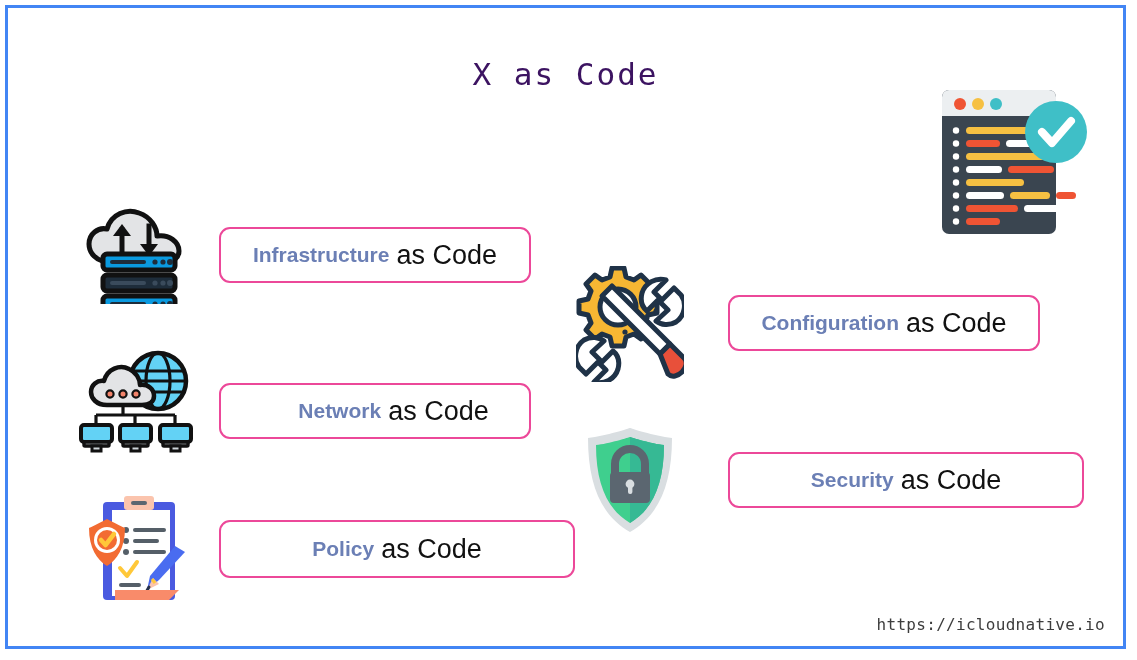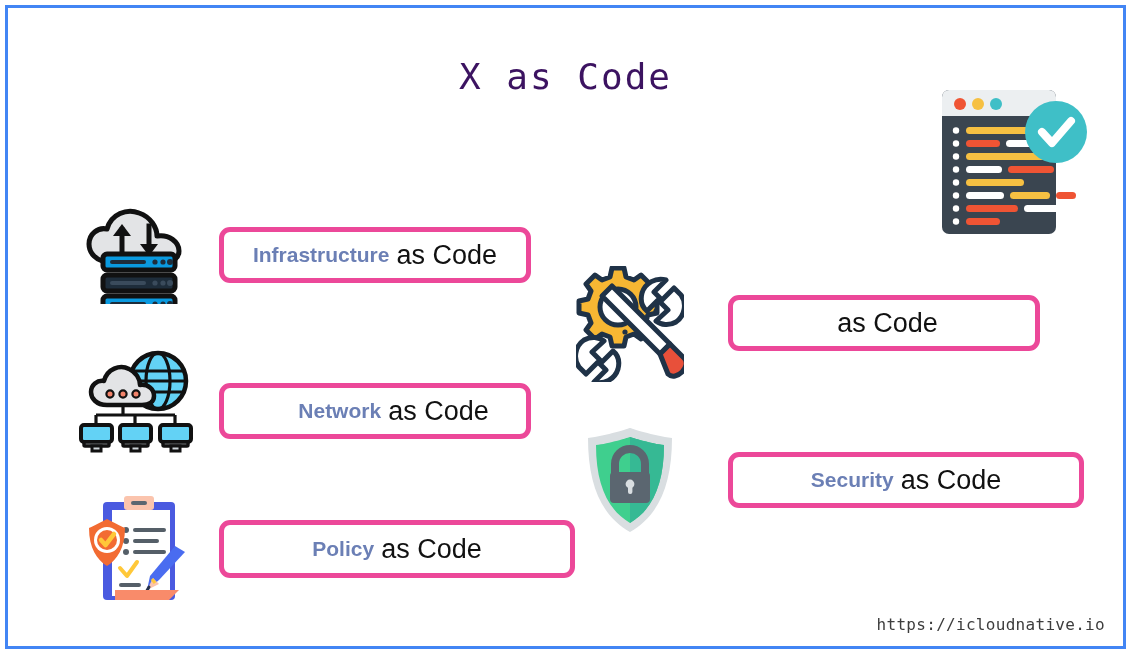--- a/index.html
+++ b/index.html
@@ -23,39 +23,39 @@
     background: #ffffff;
     box-sizing: border-box;
   }
   .title {
     position: absolute;
     left: 0;
     top: 48px;
     width: 100%;
     text-align: center;
     font-family: "DejaVu Sans Mono", "Liberation Mono", monospace;
-    font-size: 36px;
+    font-size: 31px;
     letter-spacing: 2px;
     color: #3c1361;
     font-weight: 400;
   }
   .footer {
     position: absolute;
     right: 18px;
     bottom: 12px;
     font-family: "DejaVu Sans Mono", "Liberation Mono", monospace;
     font-size: 16px;
     color: #3d3d3d;
     letter-spacing: 0.3px;
   }
 
   
   .pill {
     position: absolute;
-    border: 5px solid #ec4899;
+    border: 2px solid #ec4899;
     border-radius: 11px;
     background: #ffffff;
     box-sizing: border-box;
     display: flex;
     align-items: center;
     justify-content: center;
     white-space: nowrap;
   }
   .pill .kw {
     font-weight: bold;
@@ -250,20 +250,21 @@
 
       <path d="M84 88 L94 78 L108 92 C112 96 110 102 106 106 C102 110 96 112 92 108 Z" fill="#e8503a" stroke="#1f3247" stroke-width="5" stroke-linejoin="round"></path>
       <g fill="#1f3247">
         <circle cx="80" cy="45" r="2.6"></circle>
         <circle cx="49" cy="66" r="2.6"></circle>
       </g>
     </svg>
   </div>
 
   <div class="pill" id="pill-configuration">
+    <span class="kw">Configuration</span>
     <span class="rest">as Code</span>
   </div>
 
   <div class="icon-wrap" id="icon-security">
     <svg viewBox="0 0 92 108" width="92" height="108">
       <path d="M46 2 C46 2 70 10 88 12 C88 60 74 90 46 106 C18 90 4 60 4 12 C22 10 46 2 46 2 Z" fill="#d9dee1"></path>
       <path d="M46 11 C46 11 68 18 80 19 C80 59 68 84 46 97 C24 84 12 59 12 19 C24 18 46 11 46 11 Z" fill="#3fcf8e"></path>
       <path d="M46 11 C46 11 68 18 80 19 C80 59 68 84 46 97 Z" fill="#36b994"></path>
 
       <path d="M31 48 L31 38 C31 29 38 23 46 23 C54 23 61 29 61 38 L61 48" fill="none" stroke="#5b6670" stroke-width="8"></path>

